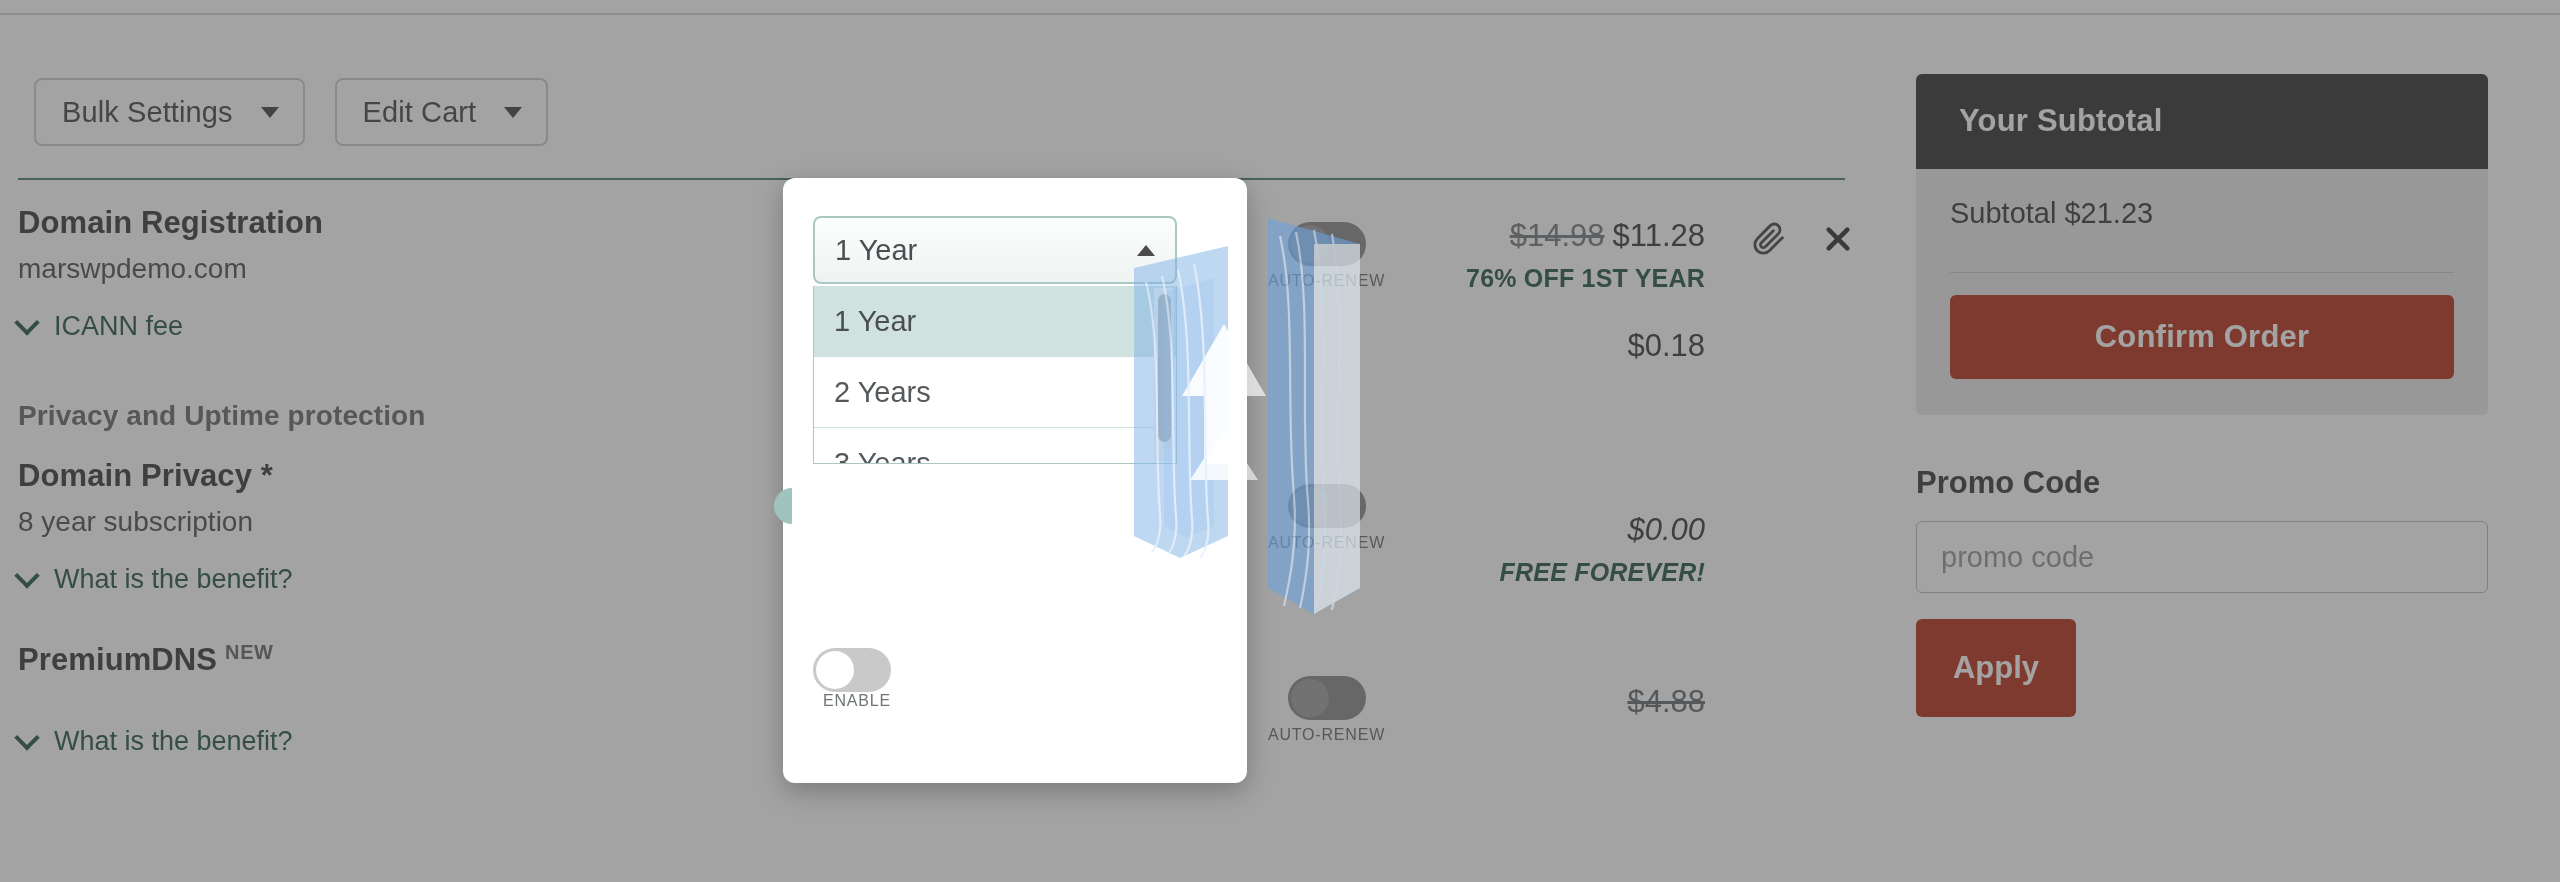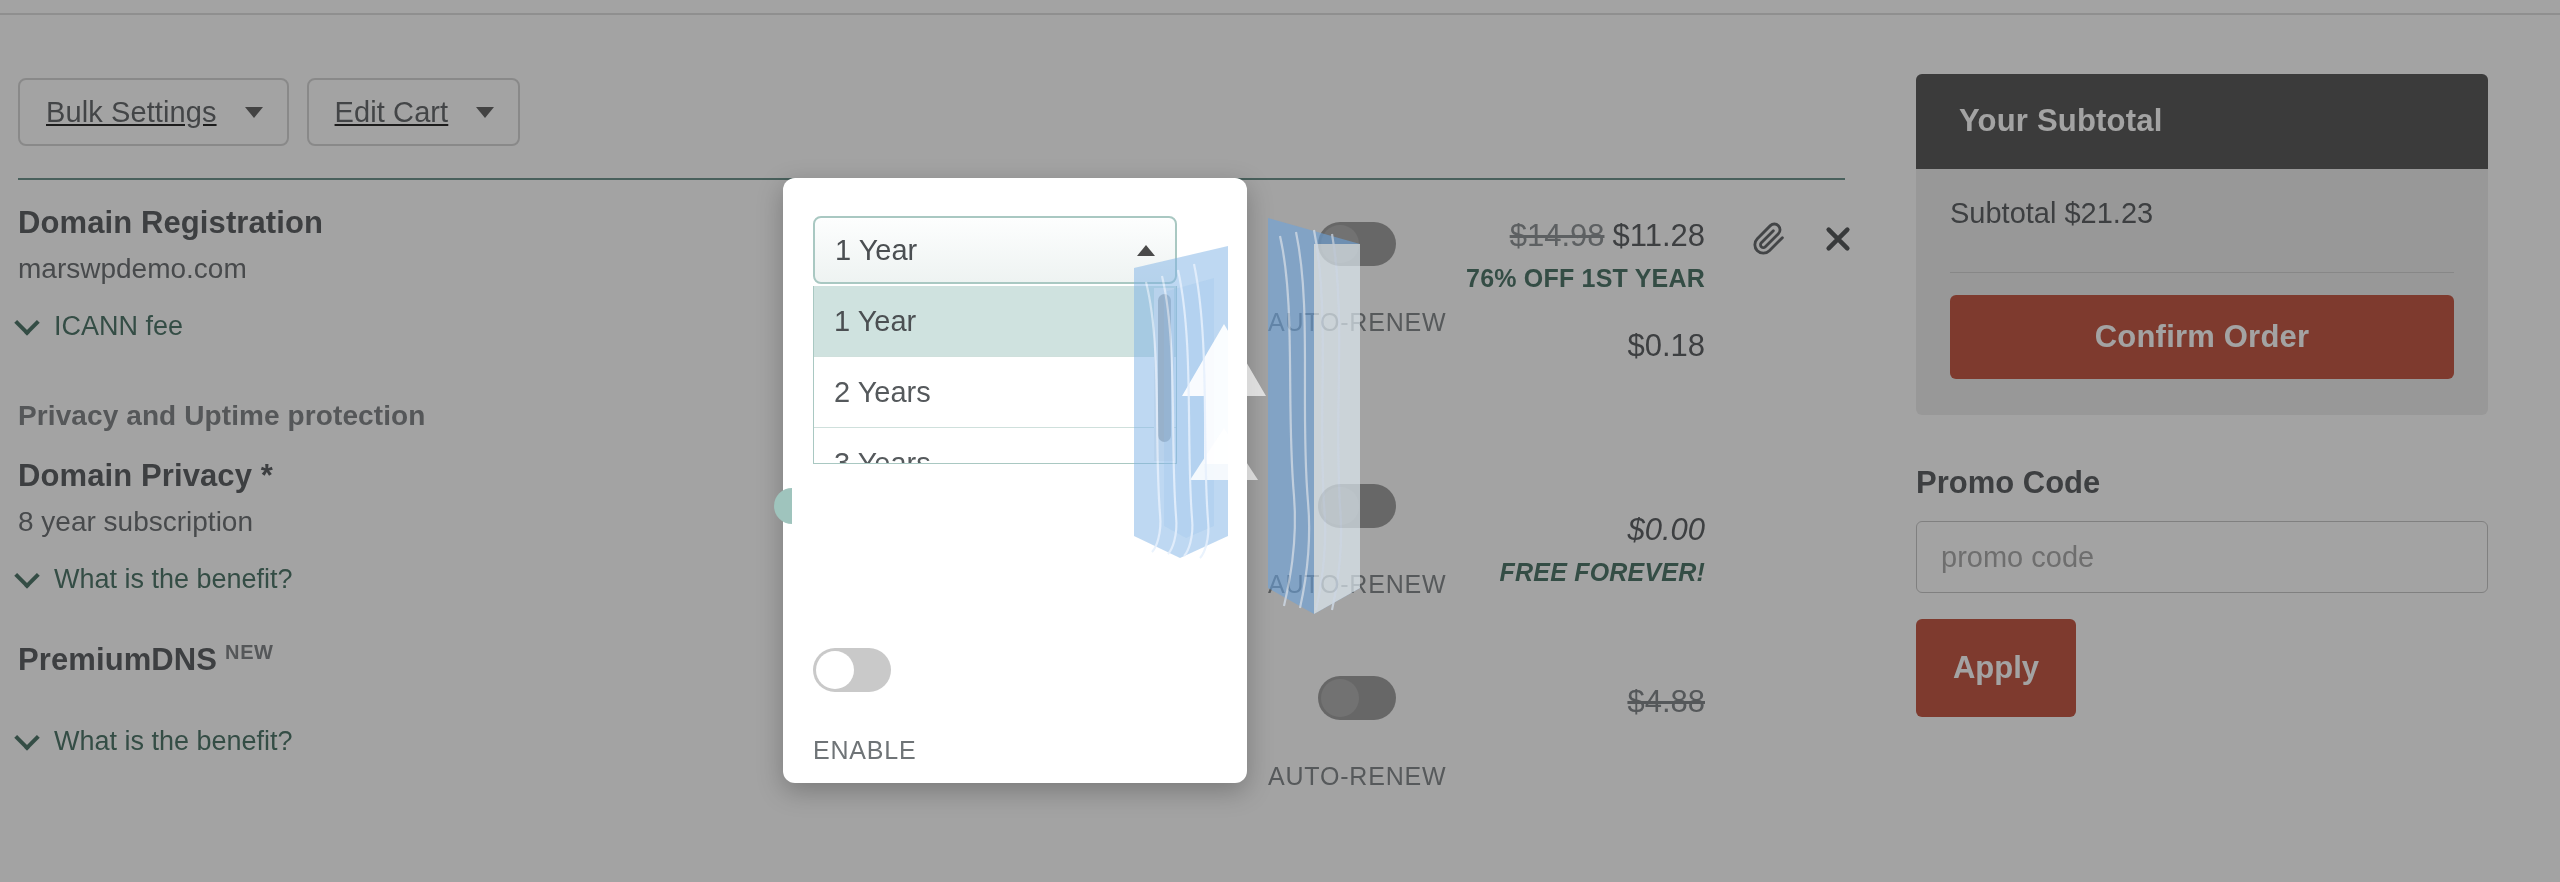--- a/index.html
+++ b/index.html
@@ -23,25 +23,24 @@
   .top-rule {
     position: absolute;
     left: 0; right: 0; top: 13px;
     height: 2px;
     background: #d9d9d9;
   }
 
   
   .toolbar {
     position: absolute;
-    left: 18px;
+    left: 34px;
     top: 78px;
     display: flex;
-    gap: 18px;
-    text-decoration: underline;
+    gap: 30px;
   }
   .btn-outline {
     display: flex;
     align-items: center;
     gap: 28px;
     height: 68px;
     padding: 0 24px 0 26px;
     border: 2px solid #cfcfcf;
     border-radius: 8px;
     background: #ffffff;
@@ -133,25 +132,24 @@
     content: "";
     position: absolute;
     left: 3px; top: 3px;
     width: 38px; height: 38px;
     border-radius: 50%;
     background: #a3a3a3;
   }
   .switch.light { background: #c9c9c9; }
   .switch.light::after { background: #ffffff; }
   .switch-label {
-    font-size: 25px;
+    font-size: 16px;
     color: #6f7477;
     letter-spacing: .8px;
     white-space: nowrap;
-    margin-top: 36px;
   }
 
   
   .price-col { position: absolute; right: 855px; text-align: right; width: 420px; }
   .price-old {
     font-size: 31px;
     color: #7b8084;
     text-decoration: line-through;
     margin-right: 8px;
   }
@@ -346,22 +344,22 @@
     border-radius: 7px;
     background: #b0b0b0;
   }
 
   .modal-toggle {
     position: absolute;
     left: 30px;
     top: 470px;
     display: flex;
     flex-direction: column;
-    gap: 8px;
-    align-items: flex-start;
+    gap: 0;
+    align-items: flex-end;
     cursor: pointer;
   }
   .modal-toggle .switch-label { color: #6f7477; }
 </style>
 </head>
 <body>
 
 <div id="page">
 
   <div class="top-rule"></div>

